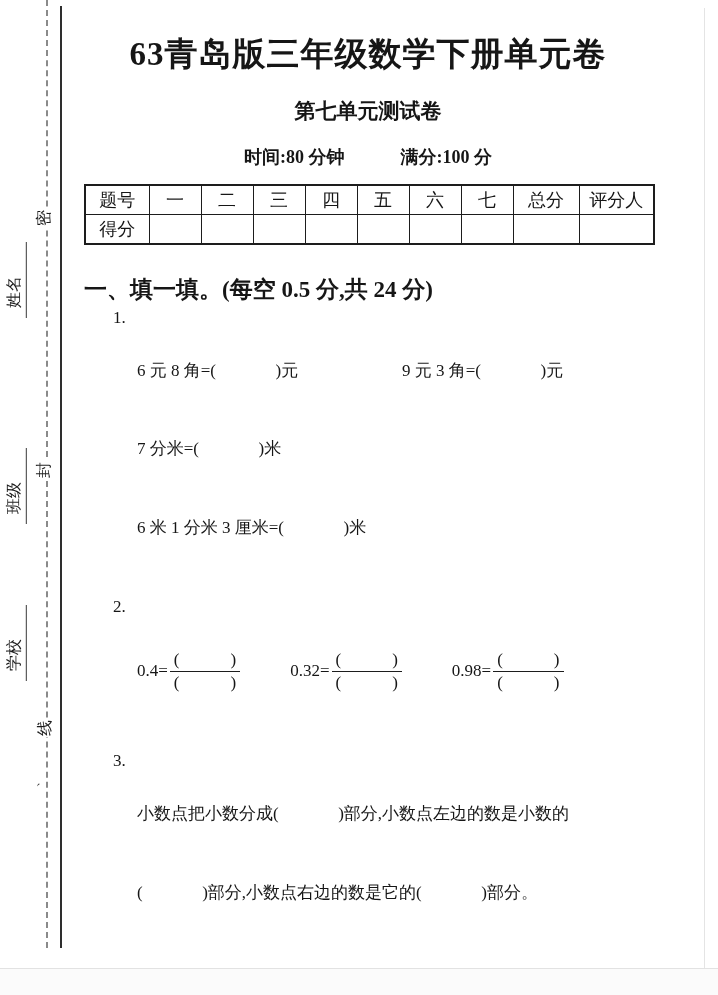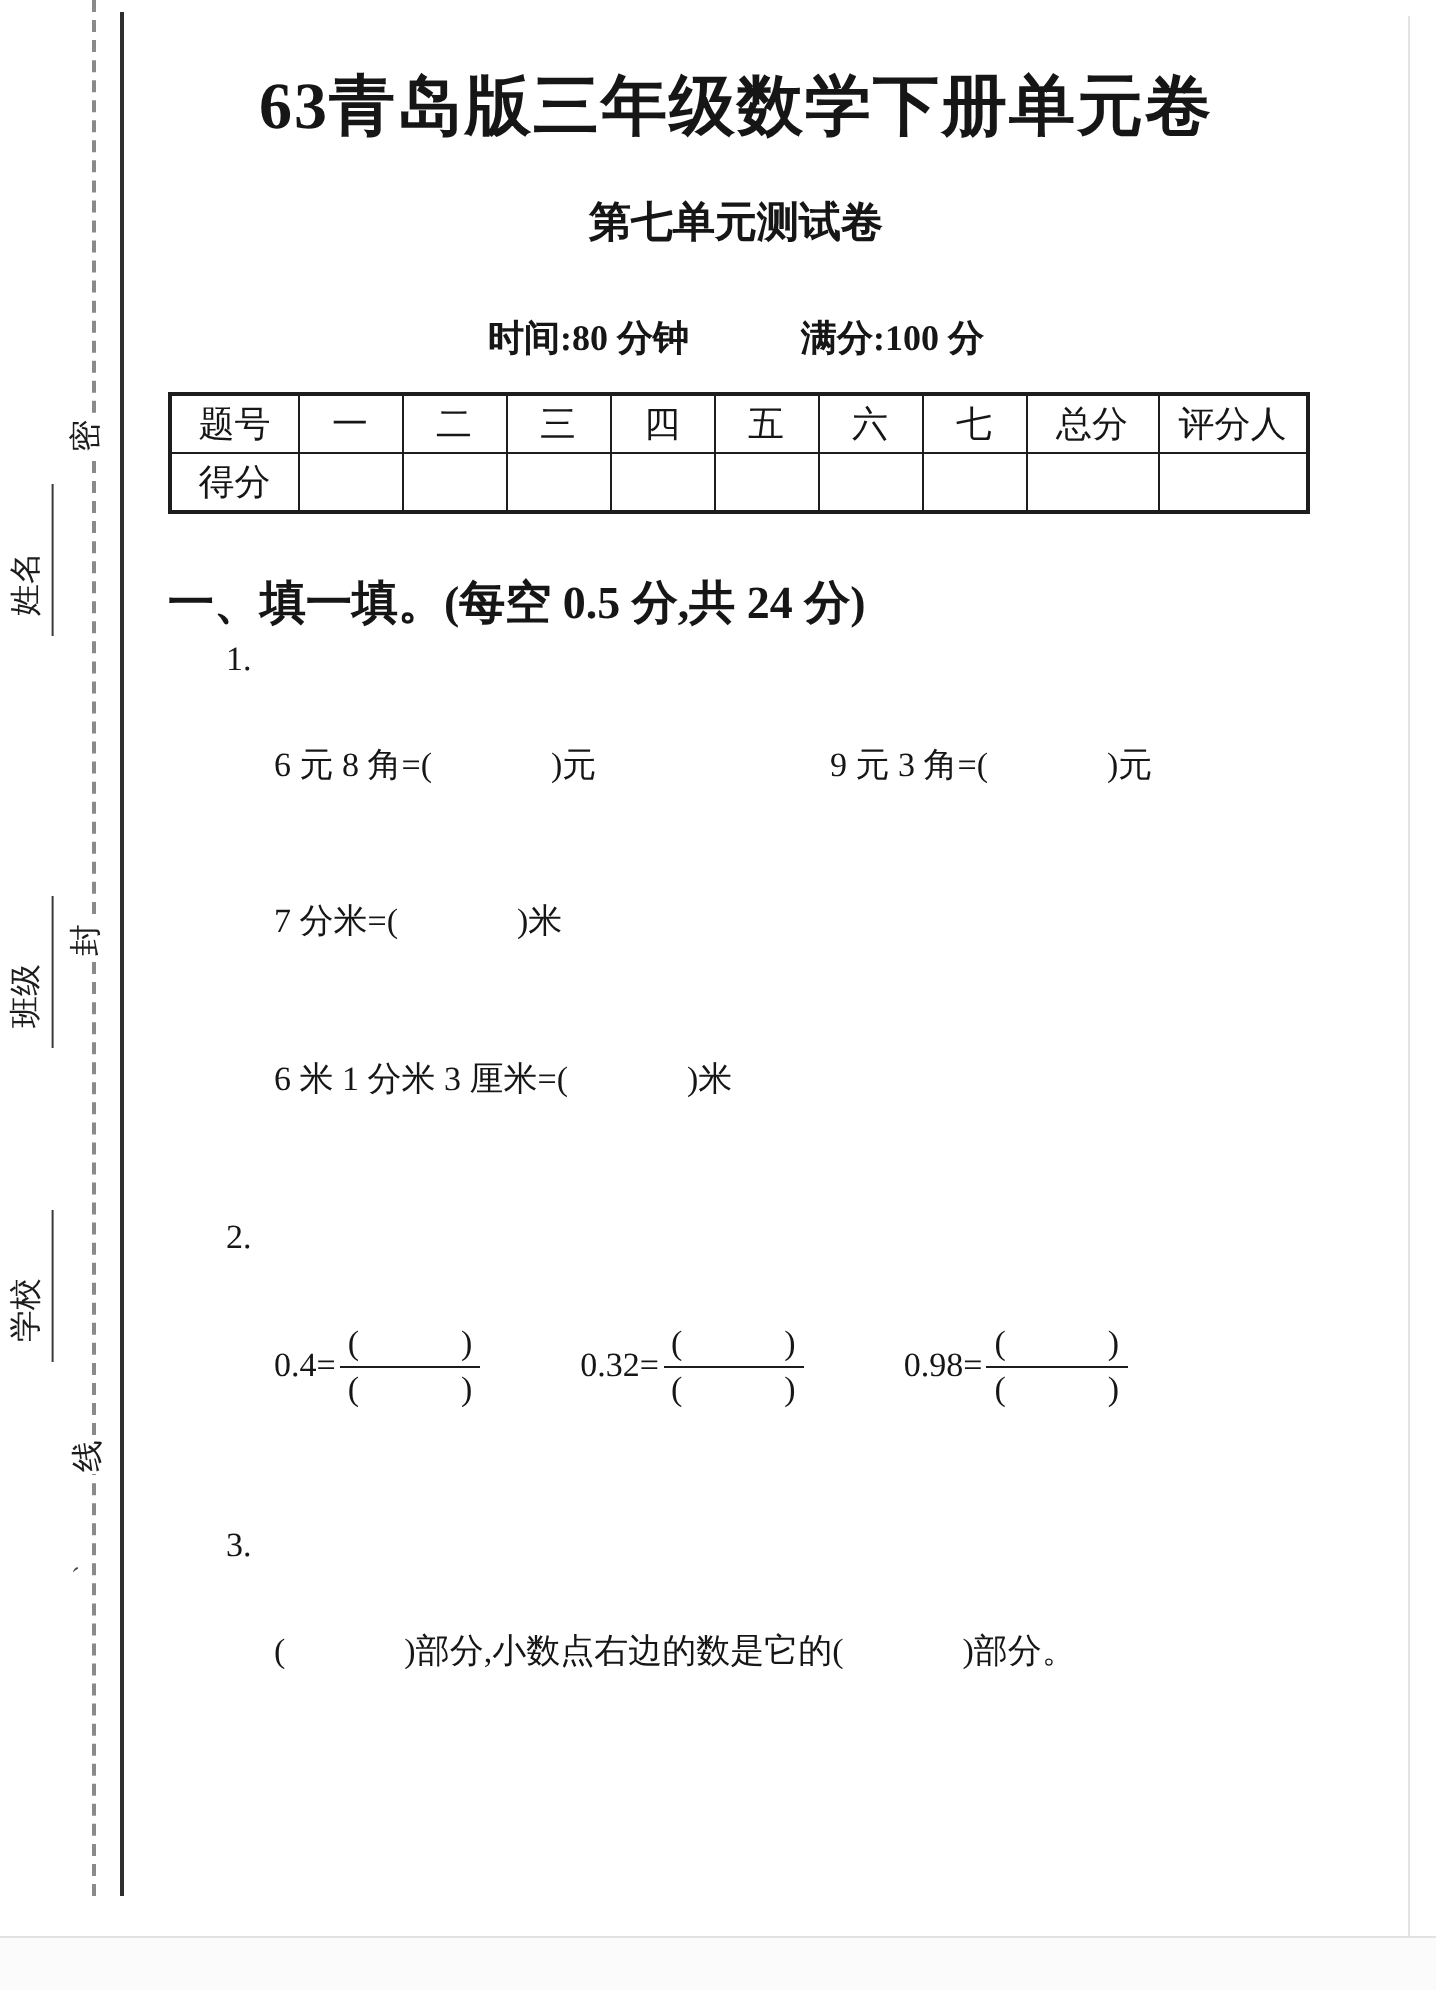--- a/index.html
+++ b/index.html
@@ -29,36 +29,36 @@
                   display:inline-flex; align-items:flex-end; white-space:nowrap;
                   border-bottom:1.2px solid #3a3a3a; padding:0 2px 3px 10px;
                   font-size:16px; color:#1c1c1c; line-height:1.15; }
   .fill-line { display:inline-block; width:32px; height:1em; }
 
   
   .main { position:absolute; left:66px; top:0; width:604px; }
   .title { margin:36px 0 0; text-align:center; font-size:33px; font-weight:bold;
            letter-spacing:1px; line-height:1.15; }
   .subtitle { margin:23px 0 0; text-align:center; font-size:21px; font-weight:bold; }
-  .info { margin-top:32px; display:flex; justify-content:center; gap:56px;
+  .info { margin-top:20px; display:flex; justify-content:center; gap:56px;
           font-size:18px; font-weight:bold; white-space:pre-wrap; }
 
   table.score { margin:15px 0 0 18px; border-collapse:collapse; table-layout:fixed;
                 width:569px; font-size:18px; border:2px solid #1d1d1d; }
   table.score td { border:1px solid #1d1d1d; height:28px; text-align:center;
                    vertical-align:middle; padding:0; font-weight:normal; }
 
   .section-heading { margin:29px 0 0 18px; font-size:23px; font-weight:bold;
                      white-space:pre-wrap; }
 
   .content { margin-left:18px; width:572px; font-size:17px; line-height:26.3px; }
   .q { display:flex; align-items:flex-start; padding-left:29px; }
   .qnum { flex:none; width:24px; white-space:pre; }
   .qbody { flex:1; min-width:0; white-space:pre-wrap; }
-  .cols { display:flex;gap:13px; }
+  .cols { display:flex; }
   .cols .c1 { flex:none; width:265px; white-space:pre-wrap; }
   .cols .c2 { white-space:pre-wrap; }
 
   .fracrow { display:flex; align-items:center; gap:50px; padding:3px 0; }
   .fracitem { display:flex; align-items:center; white-space:pre; }
   .frac { display:inline-flex; flex-direction:column; align-items:center;
           line-height:20px; margin-left:2px; }
   .frac .fn { border-bottom:1.5px solid #1d1d1d; padding:0 4px 1px; white-space:pre; }
   .frac .fd { padding:1px 4px 0; white-space:pre; }
 </style>
@@ -174,19 +174,20 @@
             <span class="fracitem">
               <span>0.98=</span><span class="frac"><span class="fn">(            )</span><span class="fd">(            )</span></span>
             </span>
           </div>
         </div>
       </div>
 
       <div class="q">
         <span class="qnum">3.</span>
         <div class="qbody">
+          <div>小数点把小数分成(              )部分,小数点左边的数是小数的</div>
           <div>(              )部分,小数点右边的数是它的(              )部分。</div>
         </div>
       </div>
 
     </div>
   </div>
 </div>
 
 </body></html>

